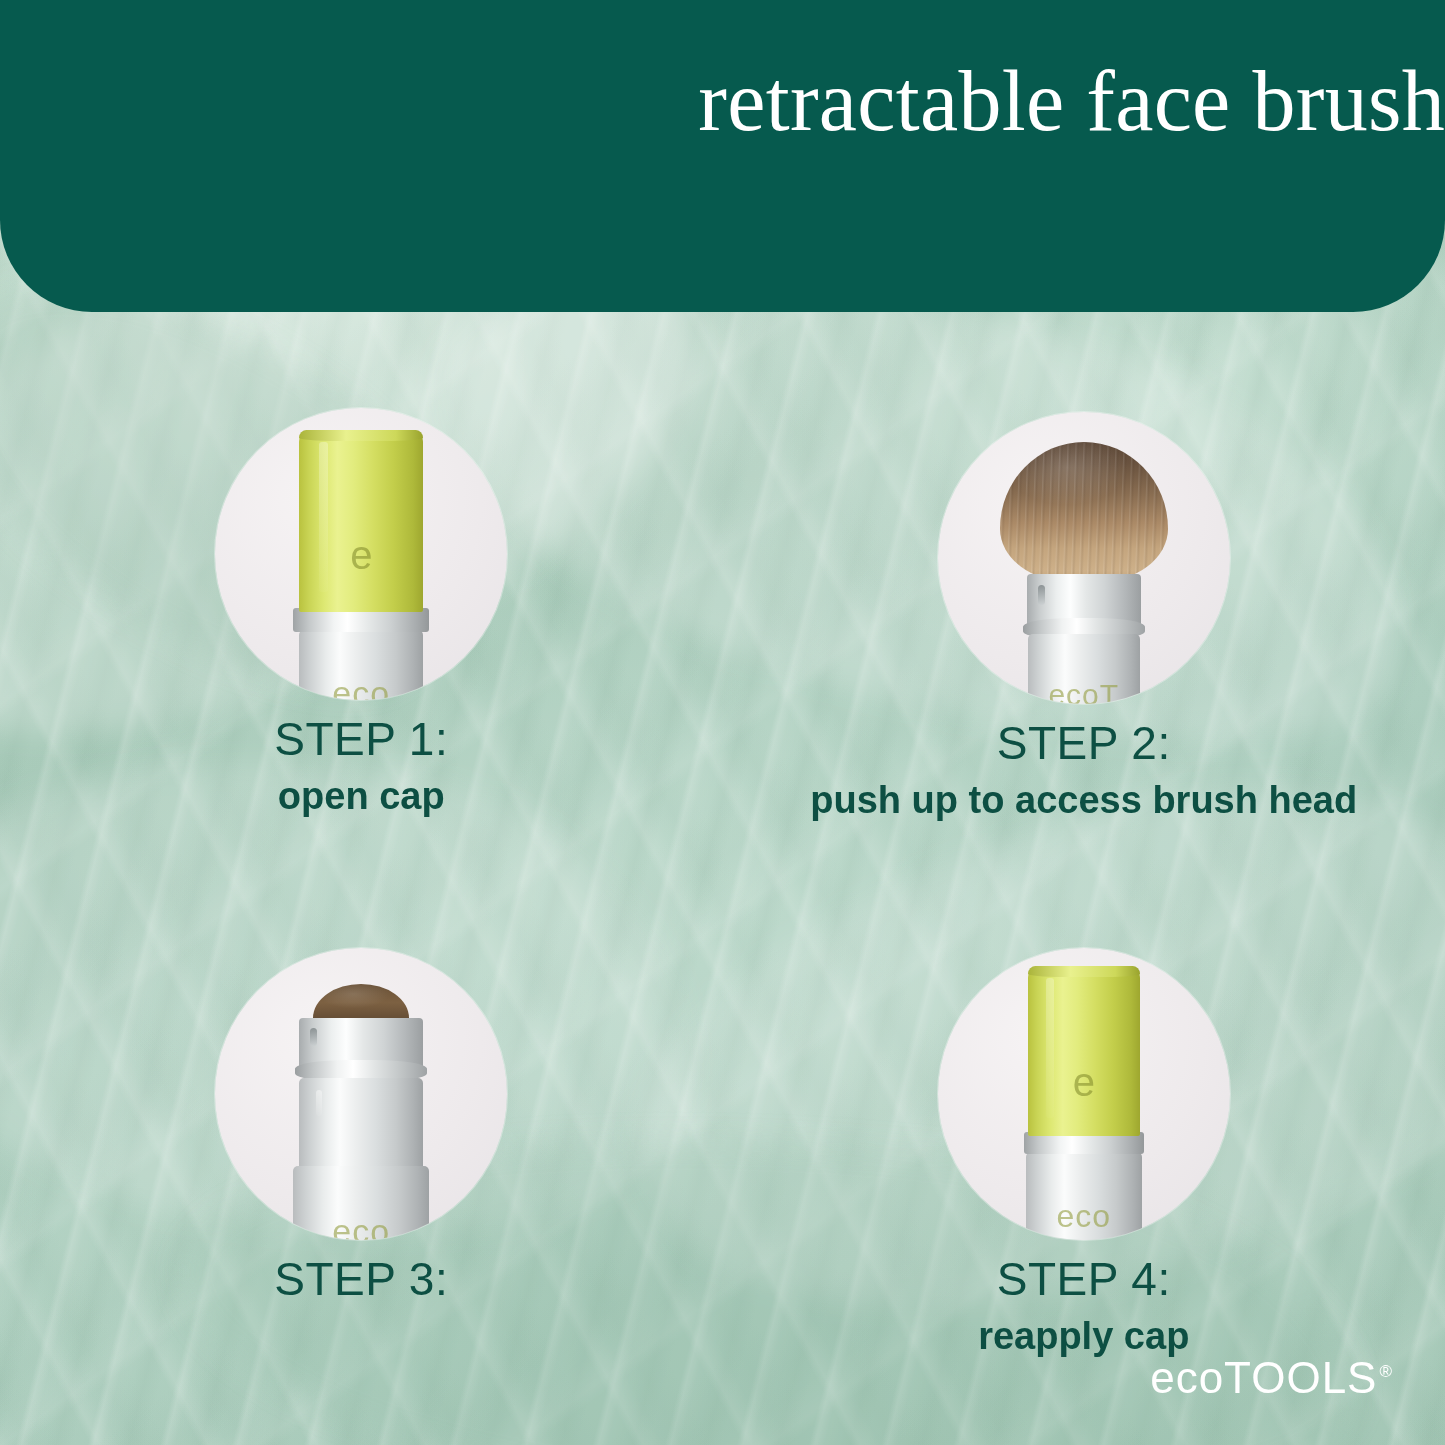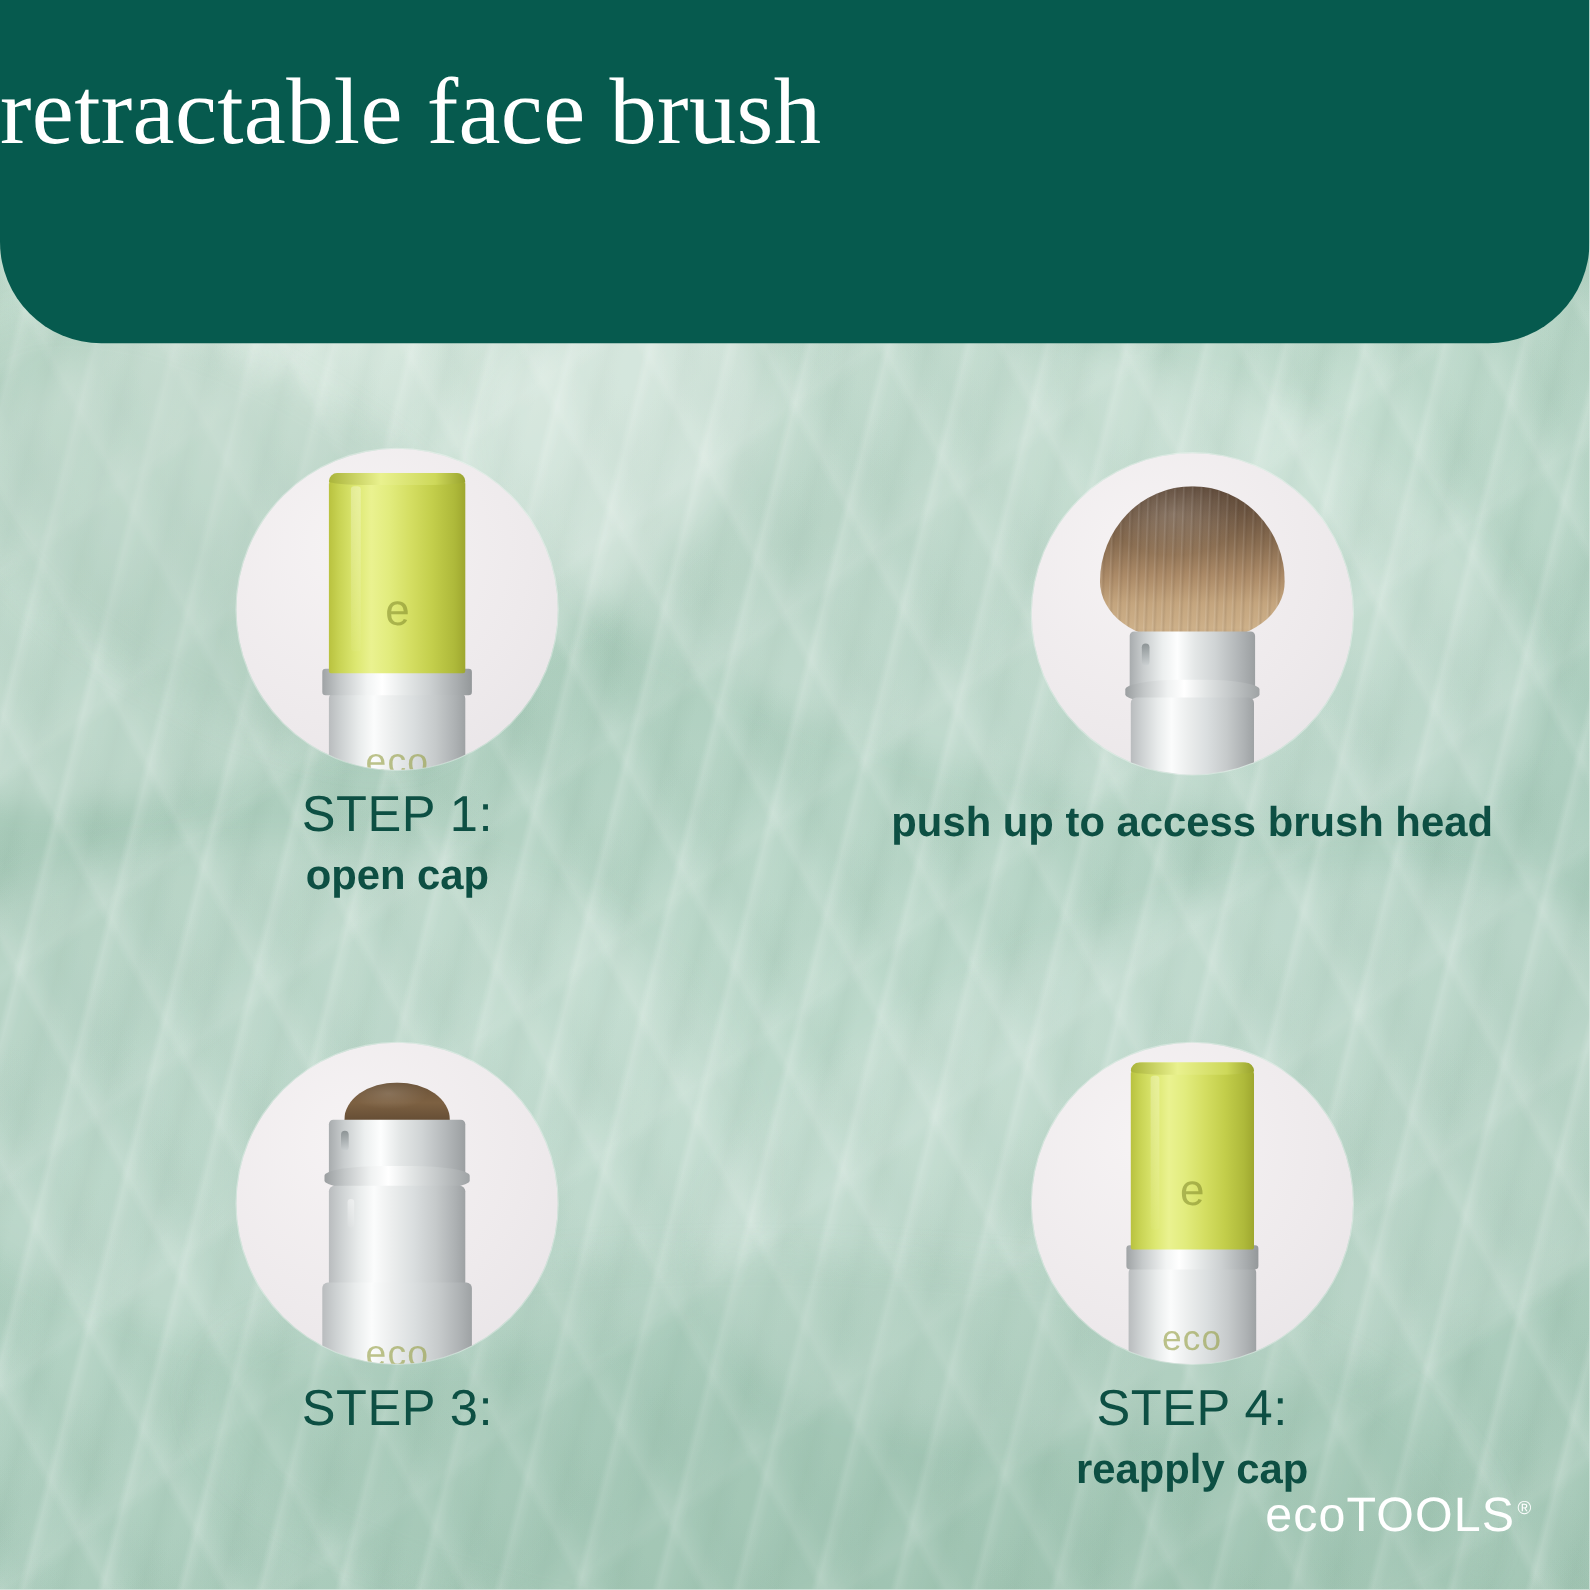--- a/index.html
+++ b/index.html
@@ -92,21 +92,21 @@
     left: 0;
     top: 0;
     width: 1445px;
     height: 312px;
     background: #065a4e;
     border-bottom-left-radius: 92px;
     border-bottom-right-radius: 92px;
     box-sizing: border-box;
     display: flex;
     flex-direction: column;
-    align-items: flex-start;
+    align-items: flex-end;
     justify-content: flex-start;
     padding-top: 58px;
   }
   .title {
     font-family: "Liberation Serif", serif;
     color: #ffffff;
     font-size: 86px;
     line-height: 1.02;
     font-weight: 400;
     letter-spacing: .3px;
@@ -359,23 +359,25 @@
           <div class="brush" style="left:62px; top:30px; width:168px; height:140px;">
             <div class="brush-fibers"></div>
           </div>
 
           <div class="ferrule" style="left:89px; top:162px; width:114px; height:56px;"></div>
           <div class="notch" style="left:100px; top:173px; height:20px;"></div>
 
           <div class="ring" style="left:85px; top:206px; width:122px; height:22px;"></div>
 
           <div class="barrel" style="left:90px; top:222px; width:112px; height:110px;"></div>
+          <div class="eco-mark" style="top:268px; font-size:30px;">ecoT</div>
         </div>
       </div>
       <div class="caption">
+        <div class="step-label">STEP 2:</div>
         <div class="step-desc">push up to access brush head</div>
       </div>
     </div>
 
     <div class="step step-3">
       <div class="circle">
         <div class="product">
 
           <div class="brush-small" style="left:98px; top:36px; width:96px; height:46px;"></div>
 

